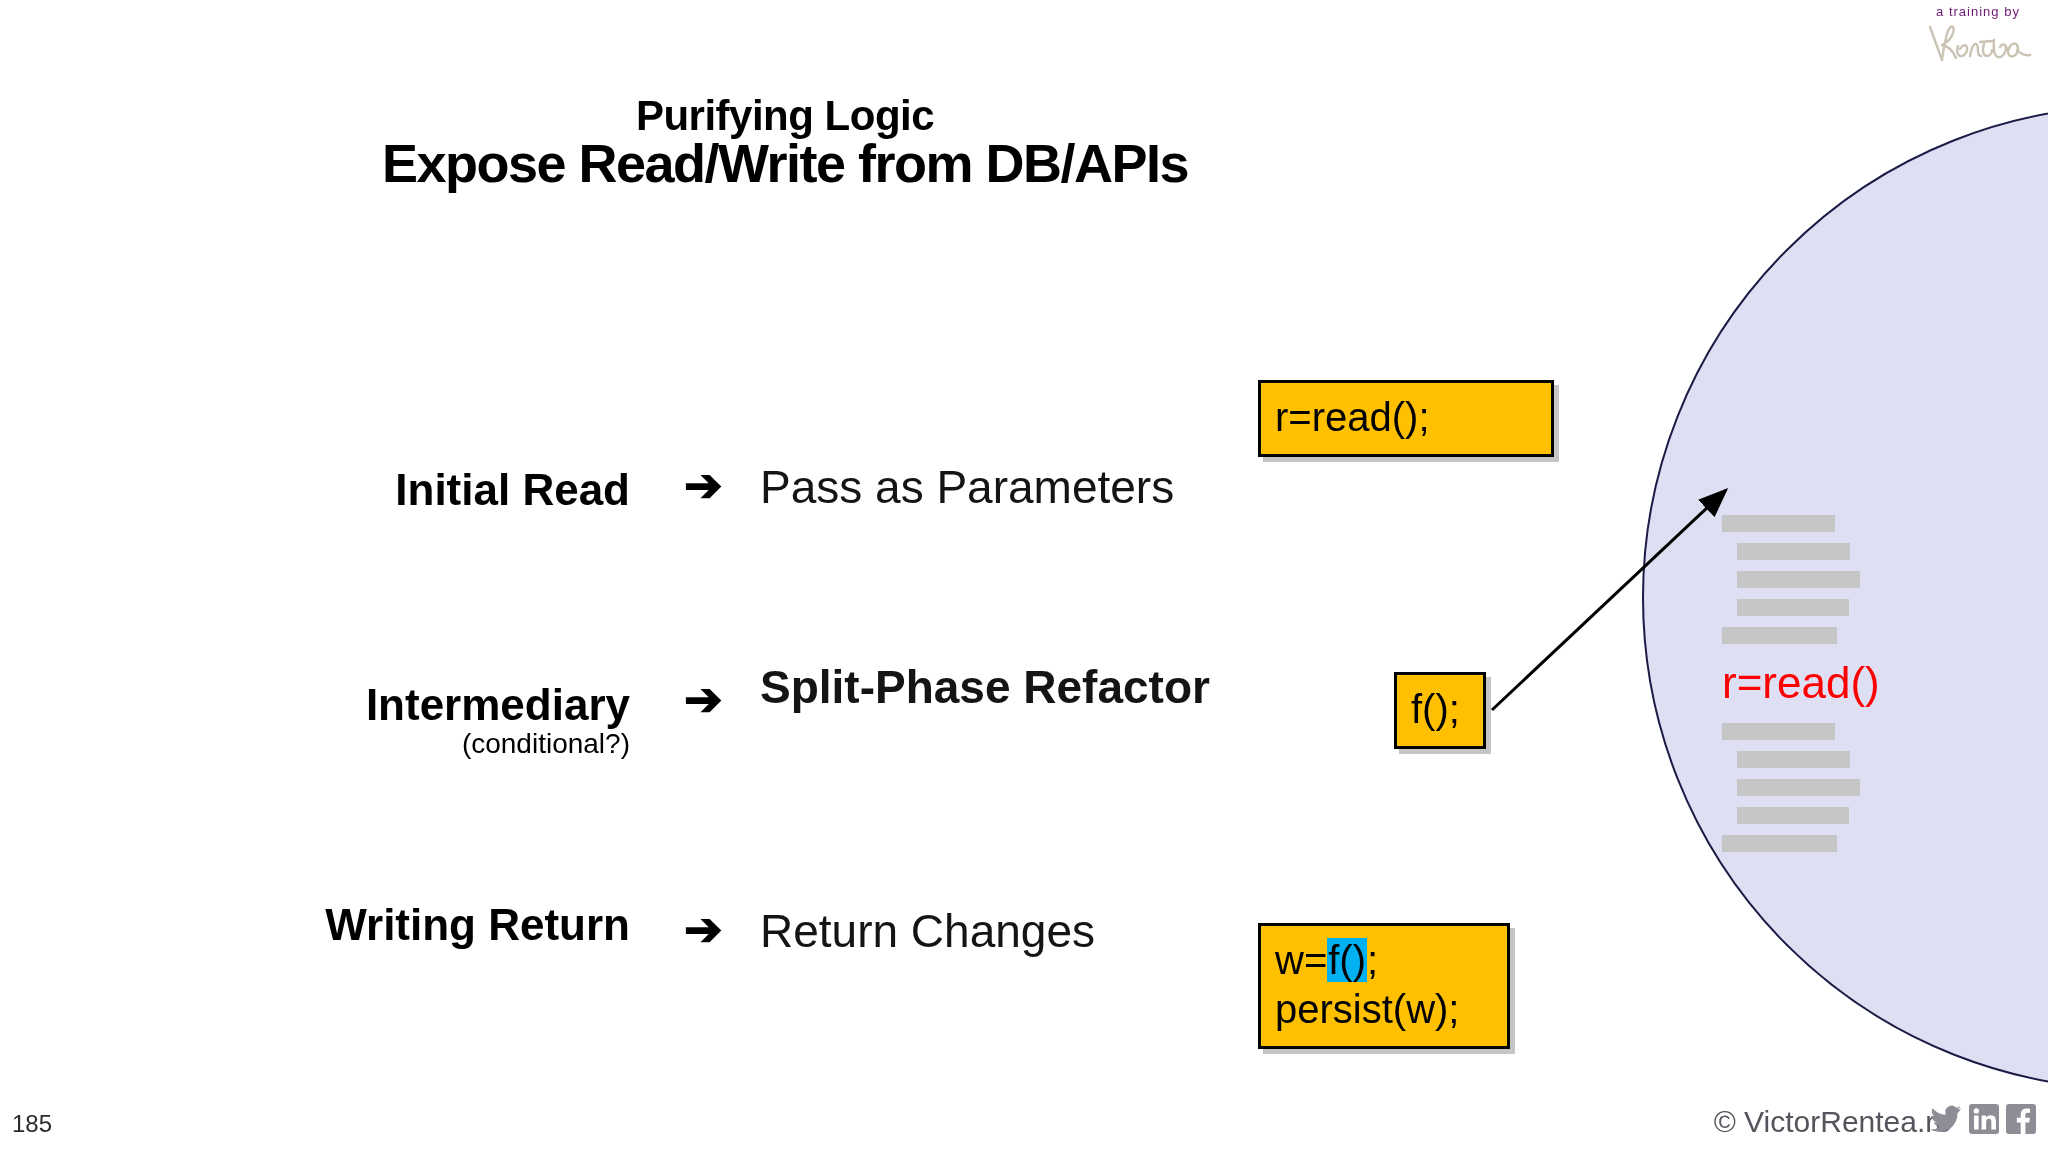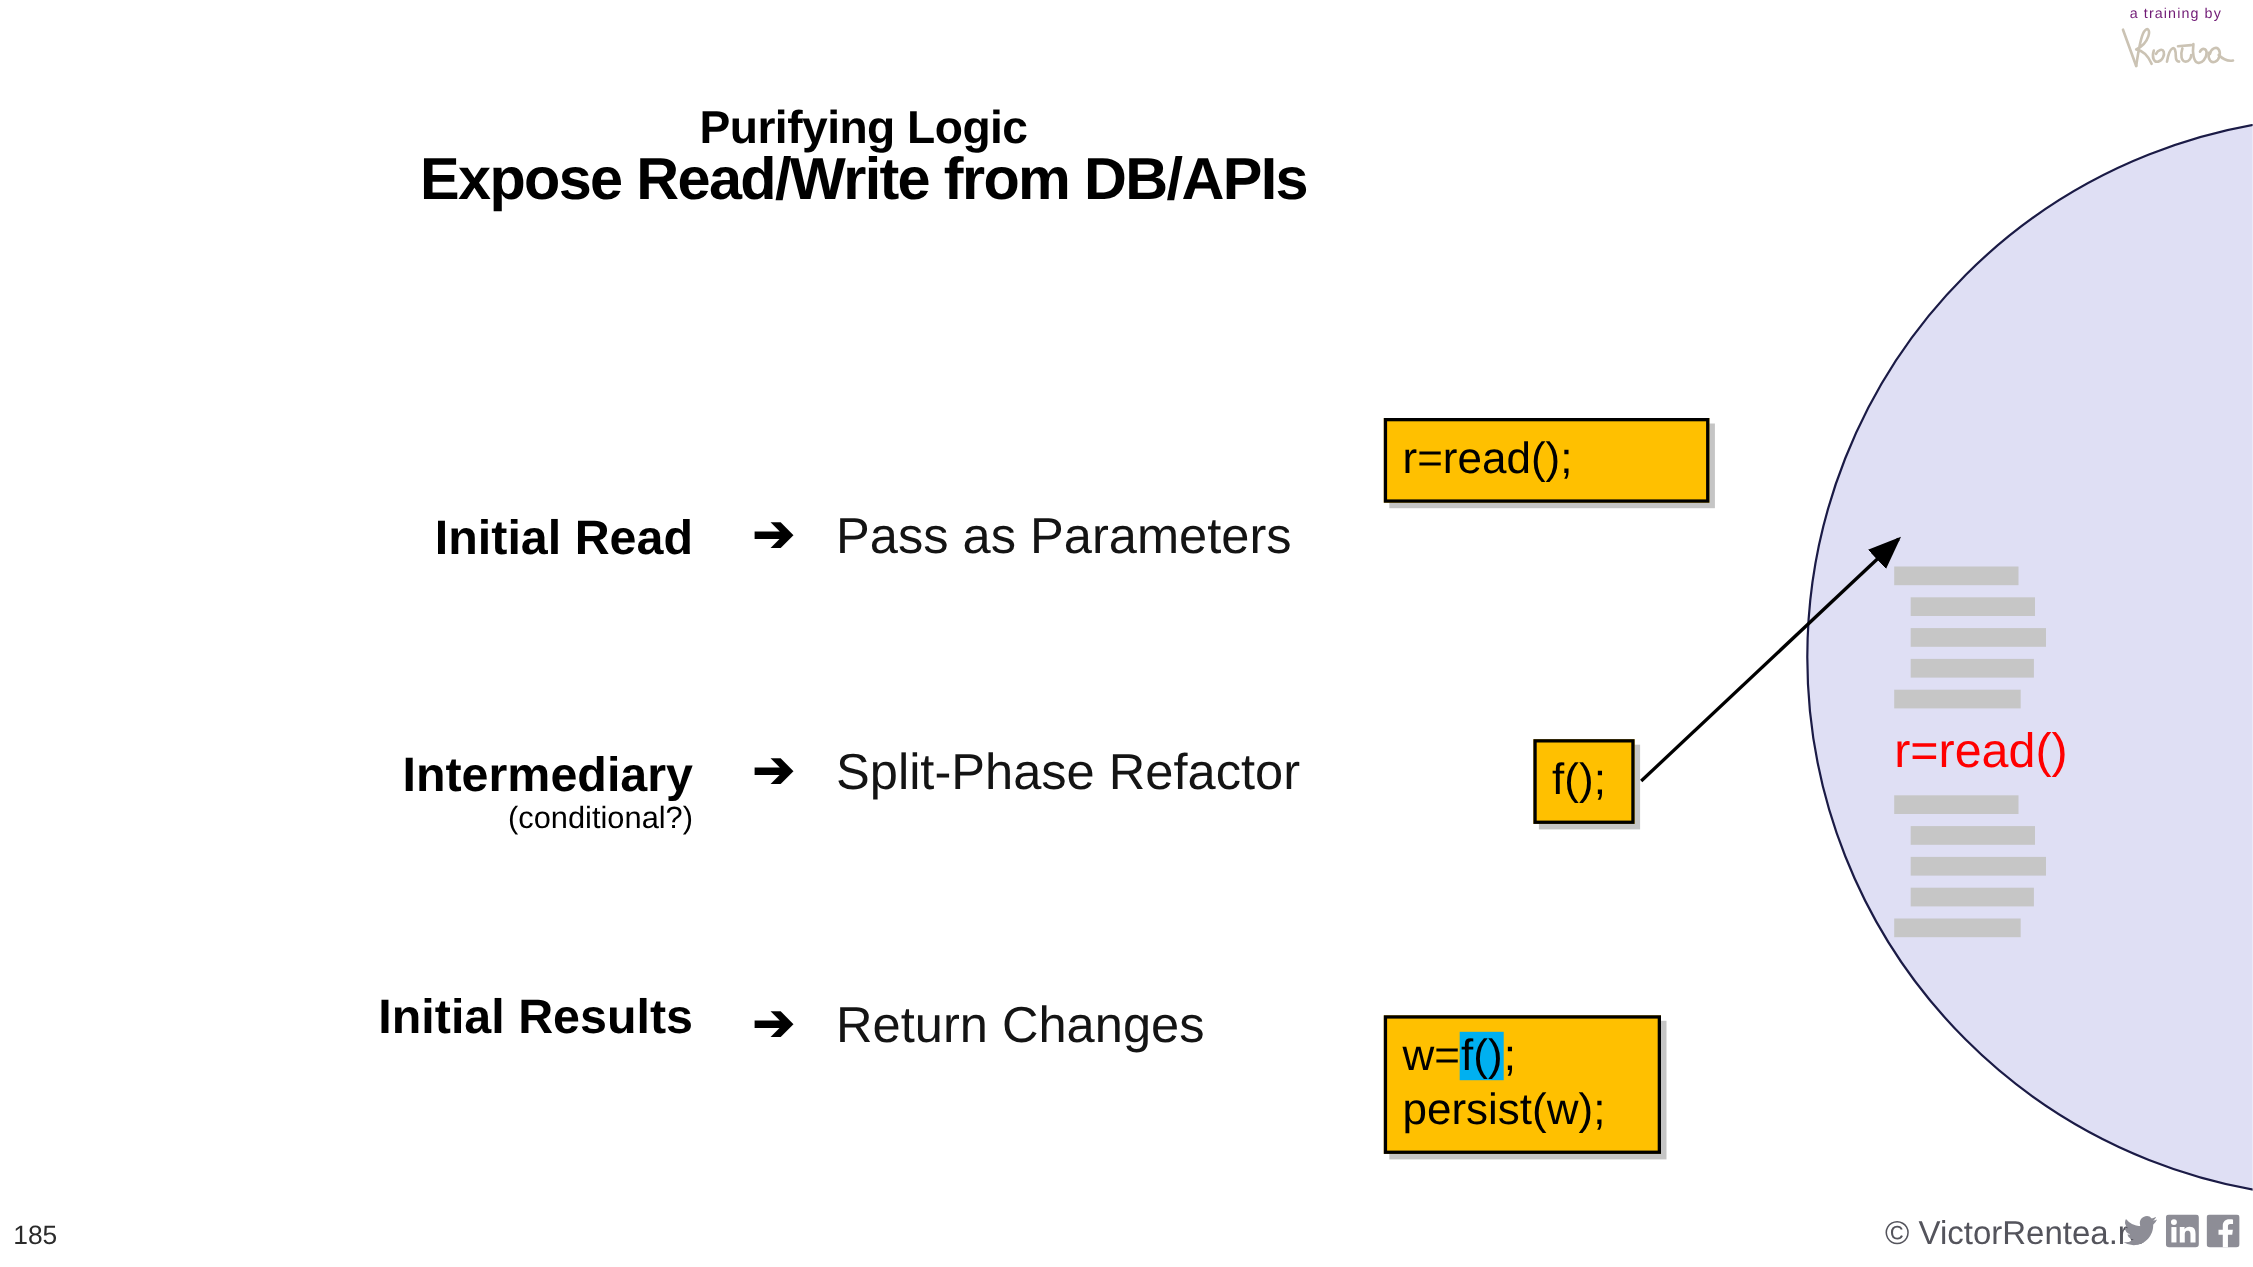--- a/index.html
+++ b/index.html
@@ -211,37 +211,37 @@
     <div class="action" style="left:760px; top:460px;">Pass as Parameters</div>
     <div class="codebox" style="left:1258px; top:380px; width:296px;">
       <span class="line"><span>r=read();</span></span>
     </div>
   </div>
 
   <div class="row">
     <div class="term" style="left:140px; top:680px; width:490px;">Intermediary</div>
     <div class="sub" style="left:140px; top:728px; width:490px;">(conditional?)</div>
     <div class="arrow" style="left:684px; top:676px;">➔</div>
-    <div class="action" style="left:760px; top:674px;">Split-Phase Refactor</div>
+    <div class="action" style="left:760px; top:660px;font-weight:bold;">Split-Phase Refactor</div>
     <div class="codebox" style="left:1394px; top:672px; width:92px;">
       <span class="line"><span>f();</span></span>
     </div>
   </div>
 
   <svg class="connector" width="2048" height="1152">
     <defs>
       <marker id="ah" markerWidth="11" markerHeight="11" refX="9" refY="4" orient="auto">
         <path d="M0,0 L10,4 L0,8 z" fill="#000000"></path>
       </marker>
     </defs>
     <line x1="1492" y1="710" x2="1726" y2="490" stroke="#000000" stroke-width="3" marker-end="url(#ah)"></line>
   </svg>
 
   <div class="row">
-    <div class="term" style="left:140px; top:900px; width:490px;">Initial Results</div>
+    <div class="term" style="left:140px; top:900px; width:490px;">Writing Return</div>
     <div class="arrow" style="left:684px; top:906px;">➔</div>
     <div class="action" style="left:760px; top:904px;">Return Changes</div>
     <div class="codebox" style="left:1258px; top:895px; width:252px;margin-top:28px;">
       <span class="line"><span>w=</span><span class="hl">f()</span><span>;</span></span>
       <span class="line"><span>persist(w);</span></span>
     </div>
   </div>
 
   <div class="page-num">185</div>
   <div class="credit">© VictorRentea.ro</div>

